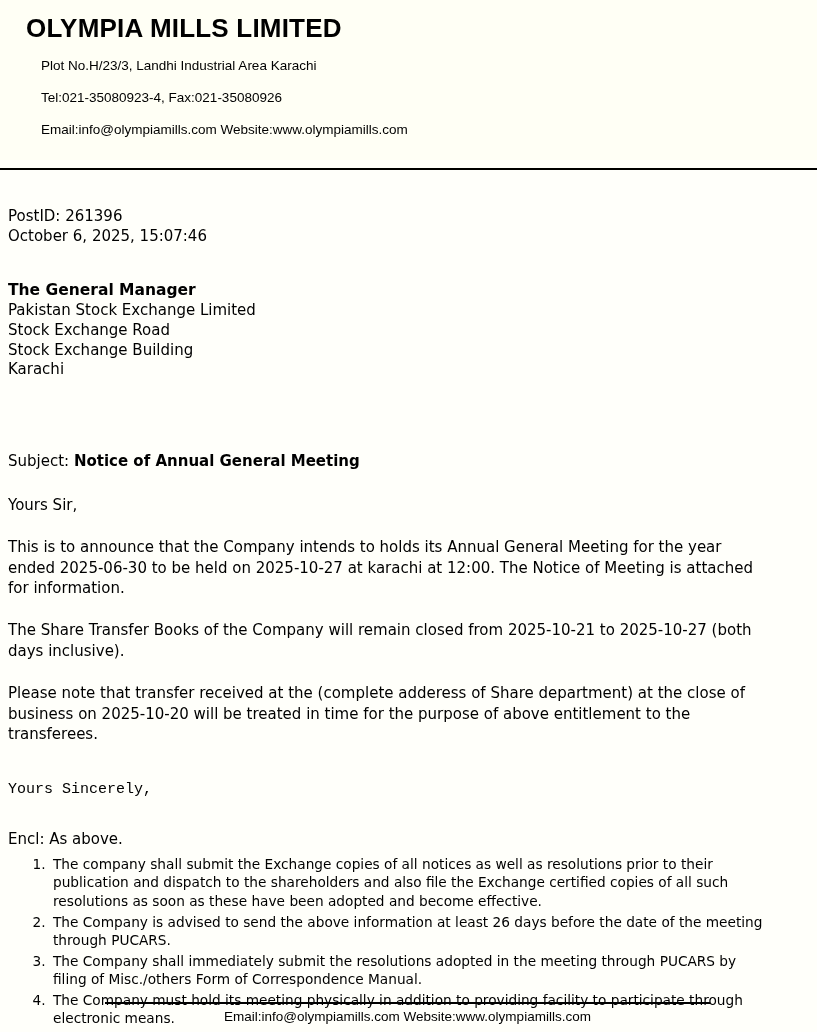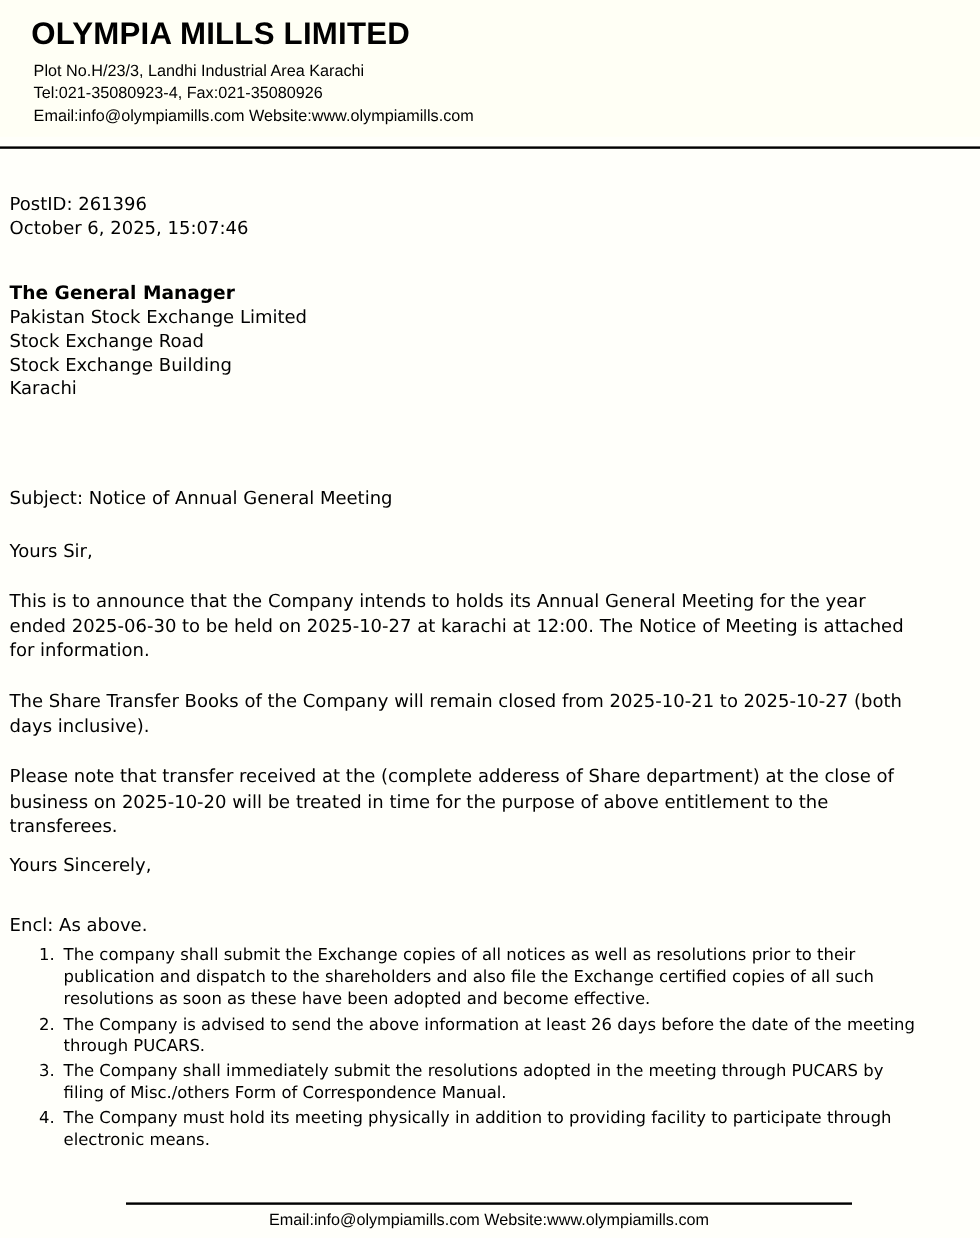--- a/index.html
+++ b/index.html
@@ -32,21 +32,21 @@
     font-size: 26px;
     font-weight: bold;
     letter-spacing: 0.2px;
     line-height: 1.1;
     margin: 0 0 6px 0;
   }
   .addr-line {
     font-family: "Liberation Sans", sans-serif;
     font-size: 13.5px;
     line-height: 1.42;
-    margin: 0;
+    margin: 13px;
     padding-left: 2px;
   }
   .header-rule {
     border: 0;
     border-top: 2px solid #000;
     margin: 8px 0 0 0;
     width: 817px;
   }
 
   
@@ -69,30 +69,31 @@
     font-size: 15.5px;
     line-height: 1.45;
   }
   .addressee div {
     line-height: 1.32;
   }
   .subject {
     margin-top: 72px;
   }
   .subject .subject-label { font-weight: normal; }
-  .subject .subject-value { font-weight: normal; }
+  .subject .subject-value { font-weight: bold; }
   .salutation {
     margin-top: 24px;
   }
   p.para {
     margin: 22px 0 0 0;
     line-height: 1.36;
   }
   .signoff {
-    margin-top: 14px;
+    margin-top: 36px;
+    font-family: Liberation Mono, monospace;
   }
   .encl {
     margin-top: 30px;
   }
   .notes-title {
     margin-top: 36px;
   }
   ol.notes {
     margin: 6px 0 0 0;
     padding-left: 42px;

